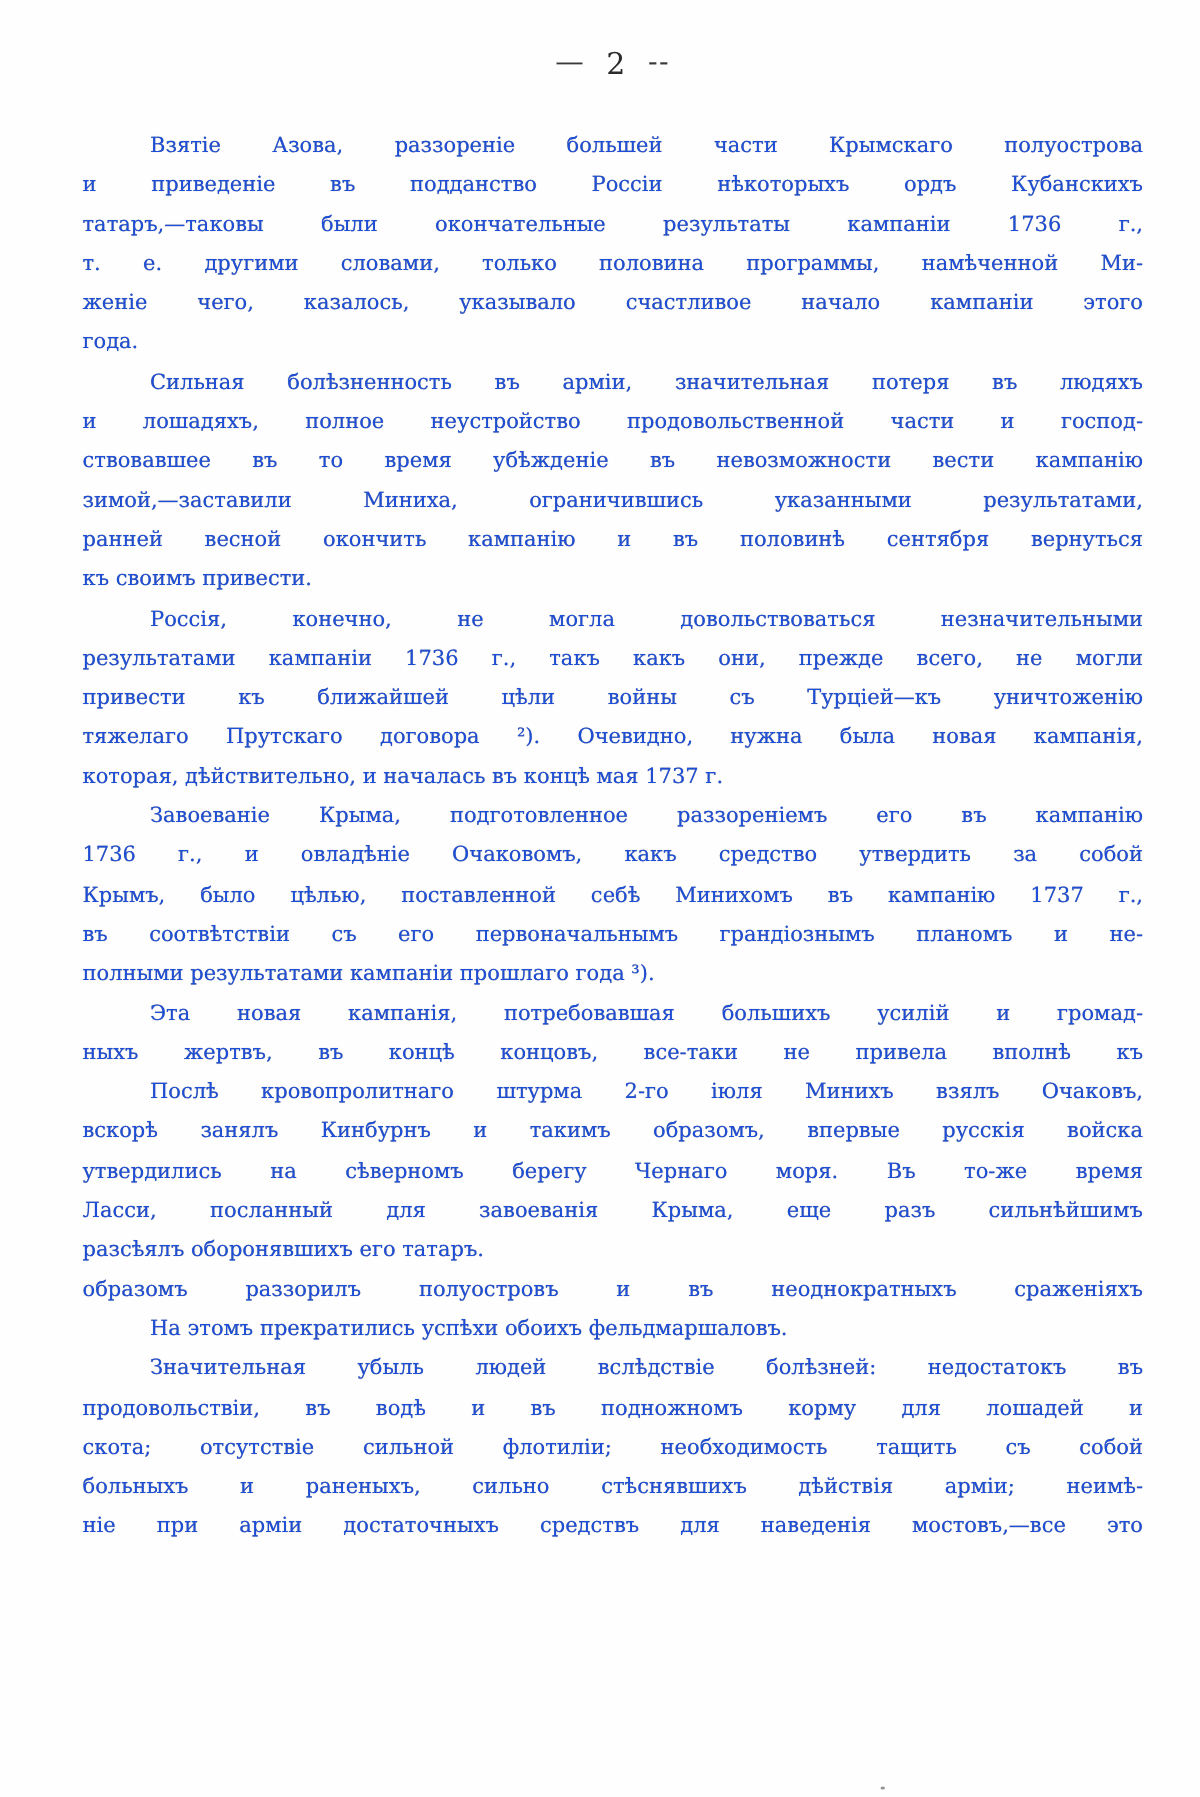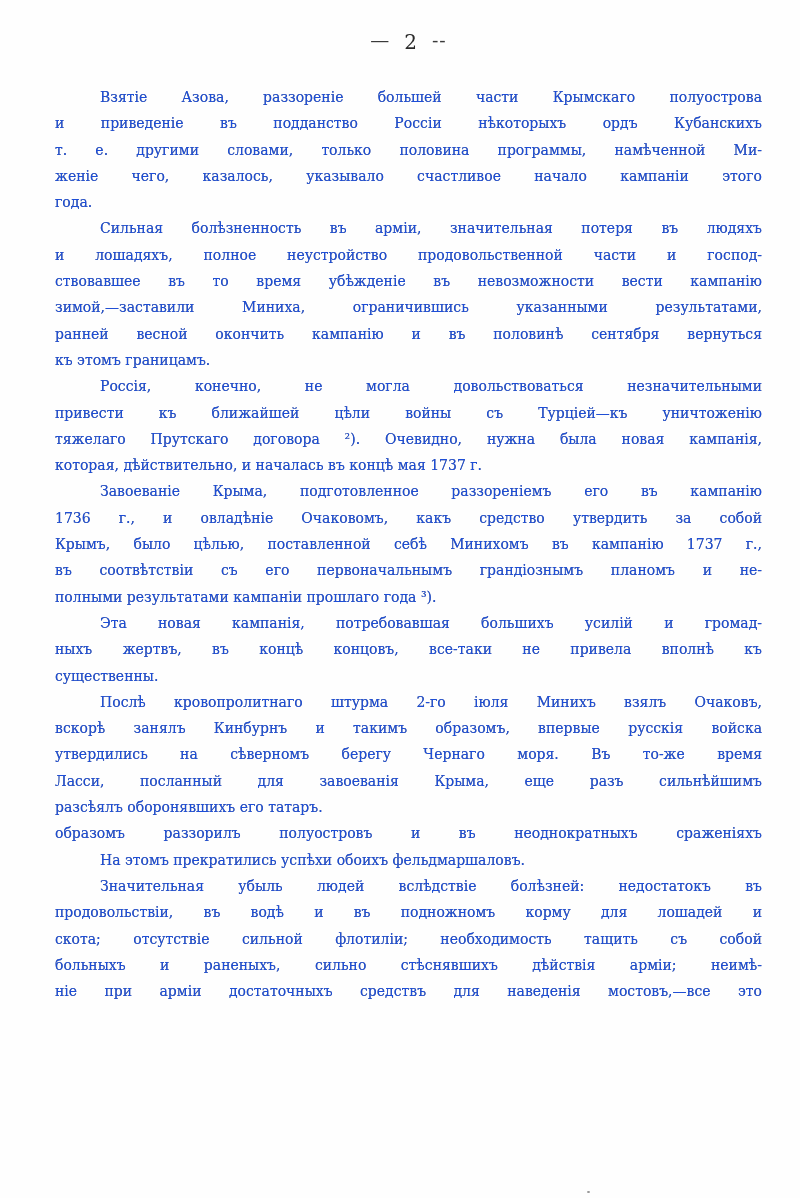--- a/index.html
+++ b/index.html
@@ -70,49 +70,50 @@
 
 <div class="page">
   <div class="page-header">
     <span class="dash">—</span><span class="num">2</span><span class="dash">--</span>
   </div>
 
   <div class="text-block">
       <div class="paragraph">
         <div class="line first">Взятіе Азова, раззореніе большей части Крымскаго полуострова</div>
         <div class="line">и приведеніе въ подданство Россіи нѣкоторыхъ ордъ Кубанскихъ</div>
+        <div class="line">татаръ,—таковы были окончательные результаты кампаніи 1736 г.,</div>
         <div class="line">т. е. другими словами, только половина программы, намѣченной Ми-</div>
         <div class="line">женіе чего, казалось, указывало счастливое начало кампаніи этого</div>
         <div class="line endpara">года.</div>
       </div>
       <div class="paragraph">
         <div class="line first">Сильная болѣзненность въ арміи, значительная потеря въ людяхъ</div>
         <div class="line">и лошадяхъ, полное неустройство продовольственной части и господ-</div>
         <div class="line">ствовавшее въ то время убѣжденіе въ невозможности вести кампанію</div>
         <div class="line">зимой,—заставили Миниха, ограничившись указанными результатами,</div>
         <div class="line">ранней весной окончить кампанію и въ половинѣ сентября вернуться</div>
-        <div class="line endpara">къ этомъ границамъ.</div>
+        <div class="line endpara">къ своимъ привести.</div>
       </div>
       <div class="paragraph">
         <div class="line first">Россія, конечно, не могла довольствоваться незначительными</div>
+        <div class="line">результатами кампаніи 1736 г., такъ какъ они, прежде всего, не могли</div>
         <div class="line">привести къ ближайшей цѣли войны съ Турціей—къ уничтоженію</div>
         <div class="line">тяжелаго Прутскаго договора ²). Очевидно, нужна была новая кампанія,</div>
         <div class="line endpara">которая, дѣйствительно, и началась въ концѣ мая 1737 г.</div>
       </div>
       <div class="paragraph">
         <div class="line first">Завоеваніе Крыма, подготовленное раззореніемъ его въ кампанію</div>
         <div class="line">1736 г., и овладѣніе Очаковомъ, какъ средство утвердить за собой</div>
         <div class="line">Крымъ, было цѣлью, поставленной себѣ Минихомъ въ кампанію 1737 г.,</div>
         <div class="line">въ соотвѣтствіи съ его первоначальнымъ грандіознымъ планомъ и не-</div>
         <div class="line endpara">полными результатами кампаніи прошлаго года ³).</div>
       </div>
       <div class="paragraph">
         <div class="line first">Эта новая кампанія, потребовавшая большихъ усилій и громад-</div>
         <div class="line">ныхъ жертвъ, въ концѣ концовъ, все-таки не привела вполнѣ къ</div>
-        <div class="line endpara">существенны.</div>
       </div>
       <div class="paragraph">
         <div class="line first">Послѣ кровопролитнаго штурма 2-го іюля Минихъ взялъ Очаковъ,</div>
         <div class="line">вскорѣ занялъ Кинбурнъ и такимъ образомъ, впервые русскія войска</div>
         <div class="line">утвердились на сѣверномъ берегу Чернаго моря. Въ то-же время</div>
         <div class="line">Ласси, посланный для завоеванія Крыма, еще разъ сильнѣйшимъ</div>
         <div class="line endpara">разсѣялъ оборонявшихъ его татаръ.</div>
         <div class="line">образомъ раззорилъ полуостровъ и въ неоднократныхъ сраженіяхъ</div>
       </div>
       <div class="paragraph">

